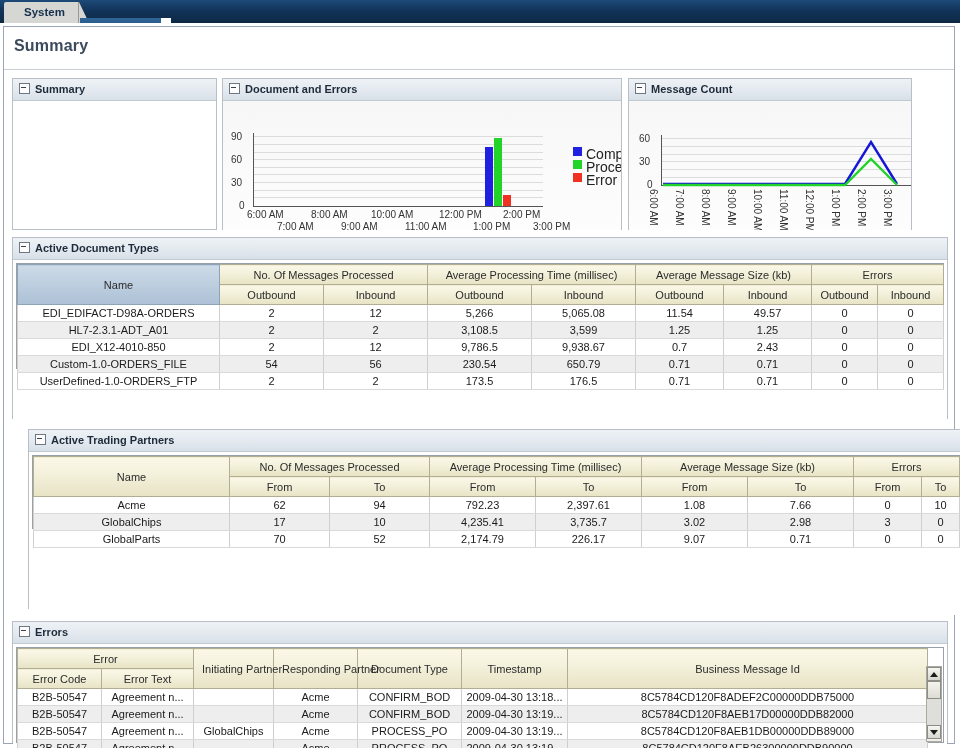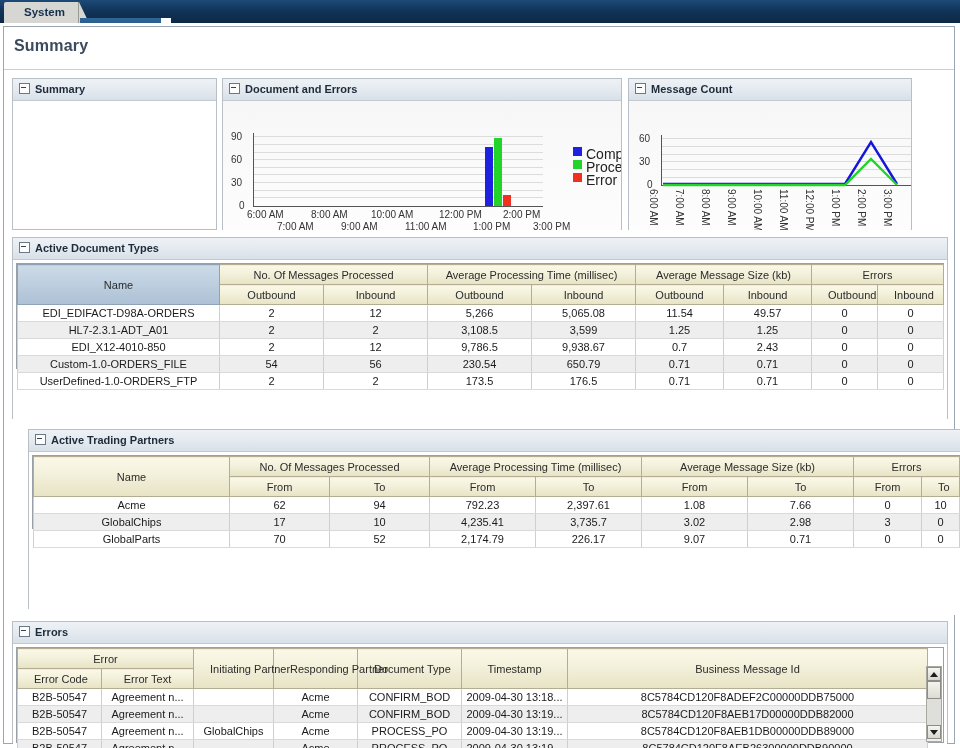--- a/index.html
+++ b/index.html
@@ -110,21 +110,21 @@
   .gridline{position:absolute;height:1px;background:#dcdcdc;}
   .axisline{position:absolute;background:#555;}
   .bar{position:absolute;bottom:0;}
   .legend-sw{position:absolute;width:9px;height:9px;}
   .legend-tx{position:absolute;font-size:14px;color:#222;white-space:nowrap;}
   
   table.grid{border-collapse:collapse;table-layout:fixed;font-size:11px;}
   table.grid th{
     border:1px solid #b3ad93;
     background:linear-gradient(to bottom,#fbf8e8 0%,#f2efd9 50%,#e7e3c4 100%);
-    font-weight:normal;color:#2b2b2b;height:17px;padding:1px 16px;text-align:center;
+    font-weight:normal;color:#2b2b2b;height:17px;padding:1px 8px;text-align:center;
     white-space:nowrap;
   }
   table.grid th.namecol-blue{
     background:linear-gradient(to bottom,#cddbe8 0%,#b9cbdd 60%,#adc1d6 100%);
     border:1px solid #8ea3b8;
   }
   table.grid td{
     border-left:1px solid #cfcfcf;border-right:1px solid #cfcfcf;
     border-bottom:1px solid #d9d9d9;
     height:16px;padding:0 3px;text-align:center;color:#1b1b1b;white-space:nowrap;

